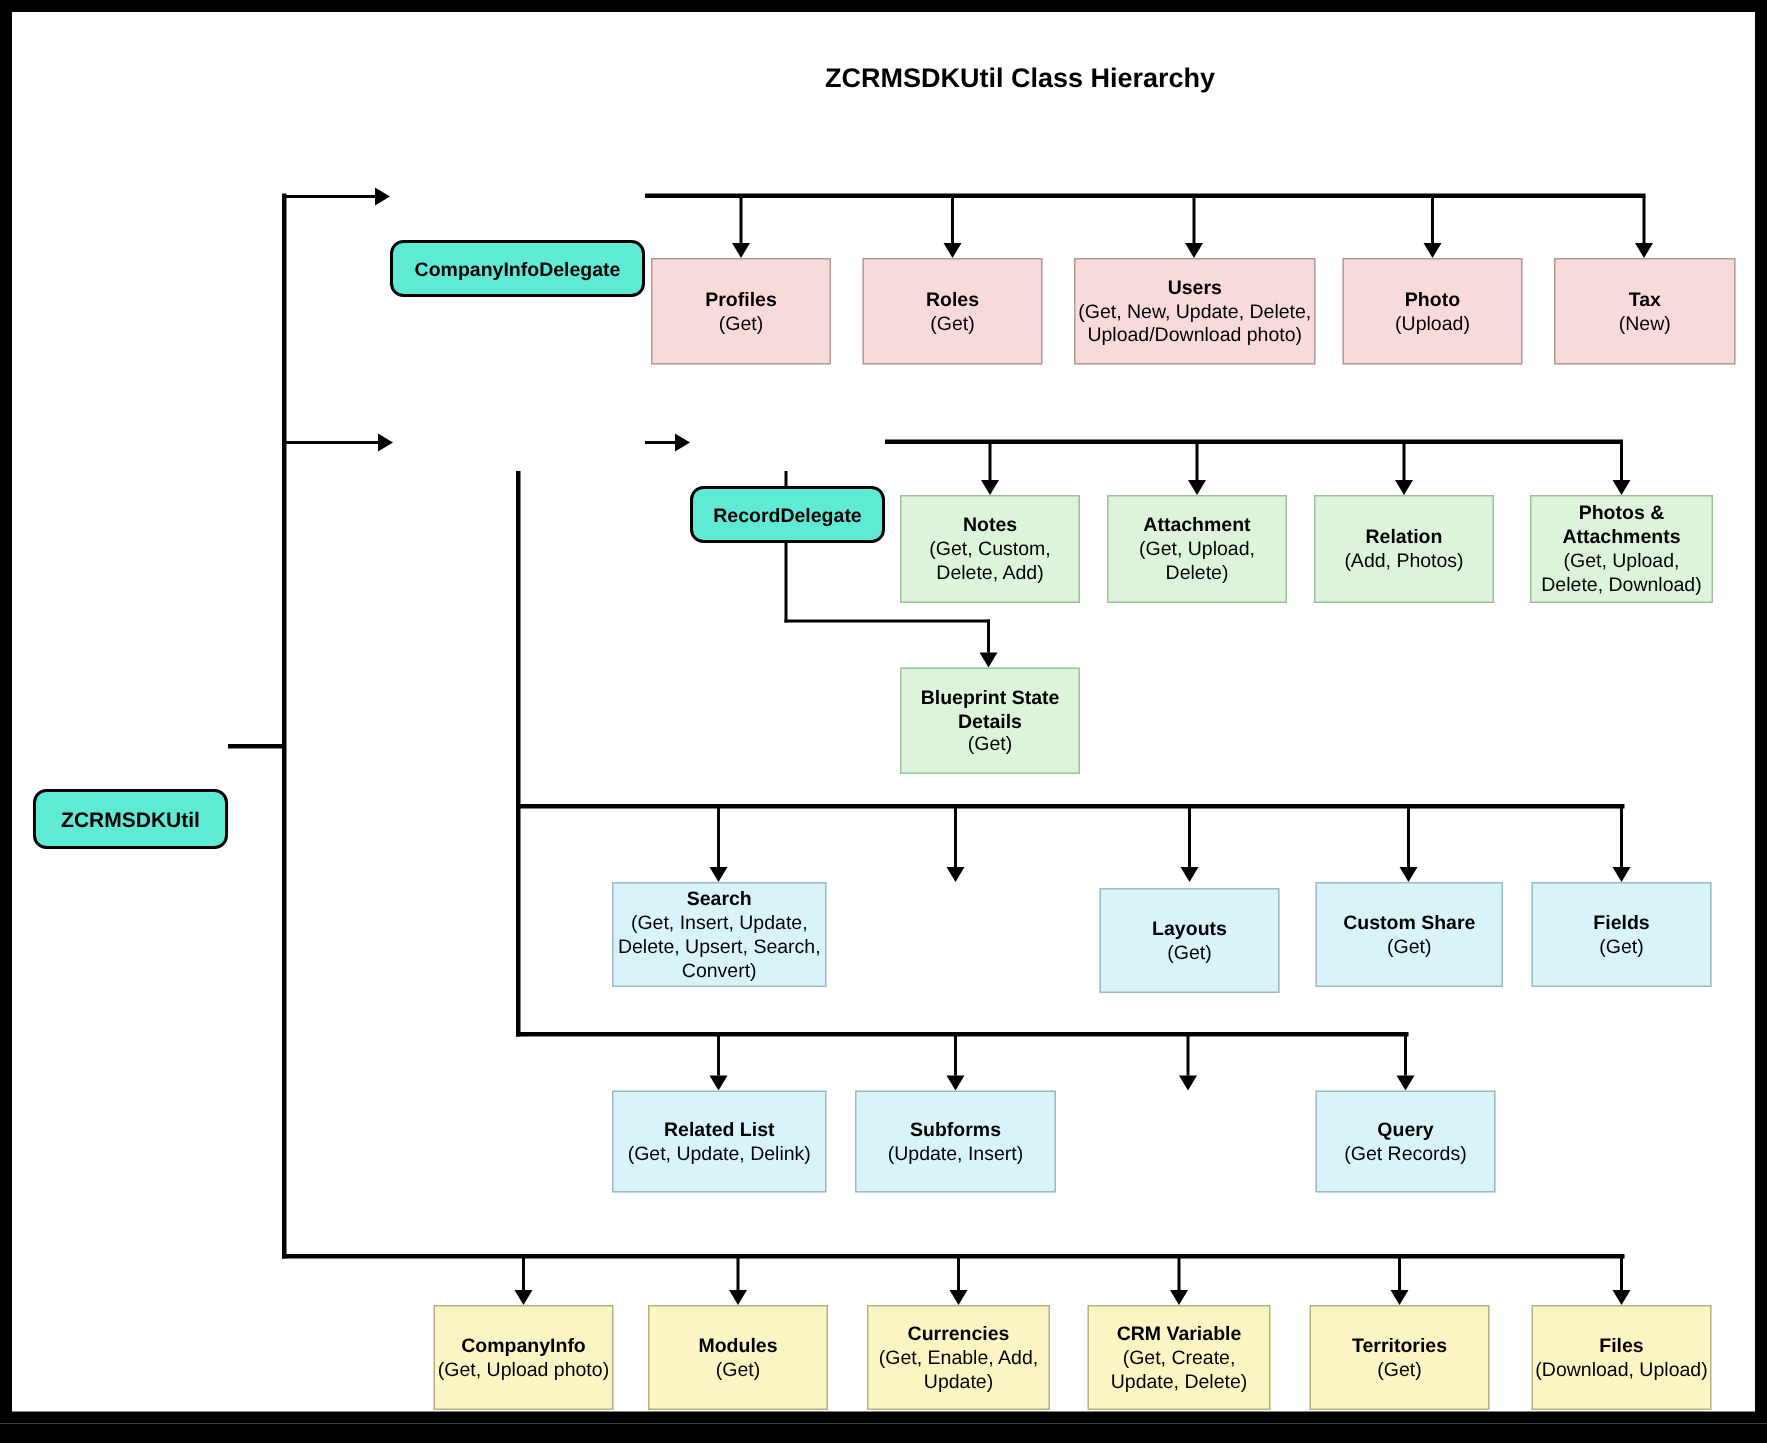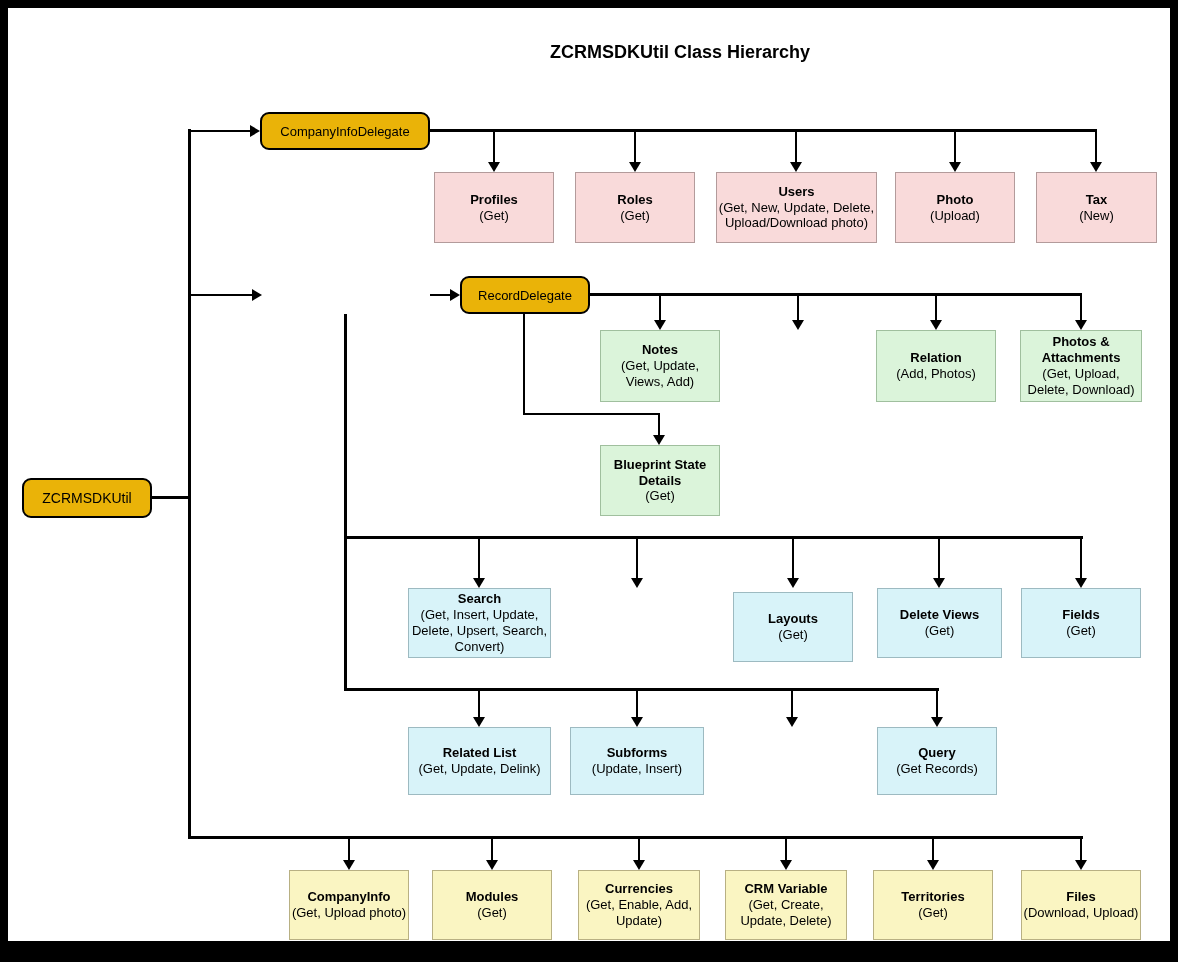--- a/index.html
+++ b/index.html
@@ -8,23 +8,23 @@
     font-family:"Liberation Sans", sans-serif; overflow:hidden;
   }
   #frame {
     position:absolute; inset:0; border:8px solid #000; pointer-events:none; z-index:50;
   }
   .diagram-title {
     position:absolute; left:440px; top:42px; width:480px; text-align:center;
     font-size:18px; font-weight:bold; color:#000;
   }
   .delegate {
-    position:absolute; background:#eab308; border:2px solid #000; border-radius:9px;
+    position:absolute; background:#5eead4; border:2px solid #000; border-radius:9px;
     display:flex; align-items:center; justify-content:center;
-    font-size:13px; font-weight:normal; color:#000; box-sizing:border-box; text-align:center;
+    font-size:13px; font-weight:bold; color:#000; box-sizing:border-box; text-align:center;margin-top:48px;
   }
   .node {
     position:absolute; box-sizing:border-box; display:flex; flex-direction:column;
     align-items:center; justify-content:center; text-align:center;
     font-size:13px; line-height:1.22; color:#000; padding:2px 1px;
   }
   .node .node-title { font-weight:bold; }
   .node.pink   { background:var(--pink-fill);   border:1px solid var(--pink-border); }
   .node.green  { background:var(--green-fill);  border:1px solid var(--green-border); }
   .node.cyan   { background:var(--cyan-fill);   border:1px solid var(--cyan-border); }
@@ -155,21 +155,25 @@
     <div class="node-title">Photo</div>
     <div class="node-methods">(Upload)</div>
   </div>
   <div class="node pink" style="left:1036px;top:172px;width:121px;height:71px">
     <div class="node-title">Tax</div>
     <div class="node-methods">(New)</div>
   </div>
 
   <div class="node green" style="left:600px;top:330px;width:120px;height:72px">
     <div class="node-title">Notes</div>
-    <div class="node-methods">(Get, Update, Views, Add)</div>
+    <div class="node-methods">(Get, Custom, Delete, Add)</div>
+  </div>
+  <div class="node green" style="left:738px;top:330px;width:120px;height:72px">
+    <div class="node-title">Attachment</div>
+    <div class="node-methods">(Get, Upload, Delete)</div>
   </div>
   <div class="node green" style="left:876px;top:330px;width:120px;height:72px">
     <div class="node-title">Relation</div>
     <div class="node-methods">(Add, Photos)</div>
   </div>
   <div class="node green" style="left:1020px;top:330px;width:122px;height:72px">
     <div class="node-title">Photos &amp; Attachments</div>
     <div class="node-methods">(Get, Upload, Delete, Download)</div>
   </div>
   <div class="node green" style="left:600px;top:445px;width:120px;height:71px">
@@ -179,21 +183,21 @@
 
   <div class="node cyan" style="left:408px;top:588px;width:143px;height:70px">
     <div class="node-title">Search</div>
     <div class="node-methods">(Get, Insert, Update, Delete, Upsert, Search, Convert)</div>
   </div>
   <div class="node cyan" style="left:733px;top:592px;width:120px;height:70px">
     <div class="node-title">Layouts</div>
     <div class="node-methods">(Get)</div>
   </div>
   <div class="node cyan" style="left:877px;top:588px;width:125px;height:70px">
-    <div class="node-title">Delete Views</div>
+    <div class="node-title">Custom Share</div>
     <div class="node-methods">(Get)</div>
   </div>
   <div class="node cyan" style="left:1021px;top:588px;width:120px;height:70px">
     <div class="node-title">Fields</div>
     <div class="node-methods">(Get)</div>
   </div>
 
   <div class="node cyan" style="left:408px;top:727px;width:143px;height:68px">
     <div class="node-title">Related List</div>
     <div class="node-methods">(Get, Update, Delink)</div>

